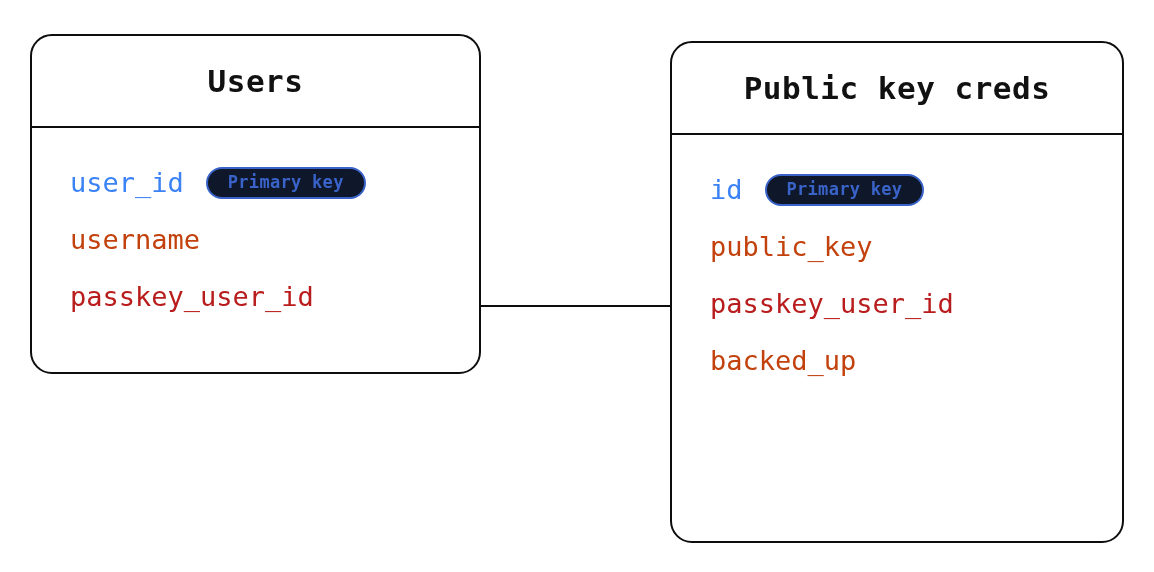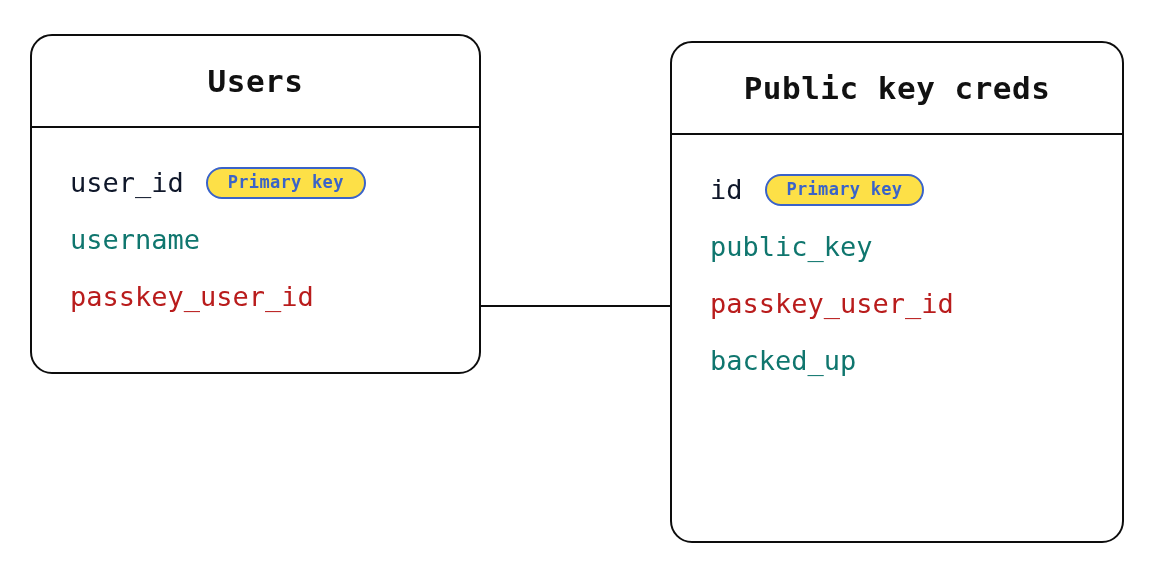--- a/index.html
+++ b/index.html
@@ -75,42 +75,42 @@
     box-sizing: border-box;
   }
   .field-row {
     height: 57px;
     display: flex;
     align-items: center;
   }
   .field-name {
     font-family: "DejaVu Sans Mono", "Liberation Mono", monospace;
     font-size: 27px;
-    color: #0f766e;
+    color: #c2410c;
     white-space: nowrap;
     line-height: 1;
   }
   .field-name.key {
-    color: #0f172a;
+    color: #3b82f6;
   }
   .field-name.fk {
     color: #b91c1c;
   }
 
   .badge {
     display: inline-flex;
     align-items: center;
     justify-content: center;
     margin-left: 22px;
     padding: 0 20px;
     height: 32px;
     box-sizing: border-box;
     border: 2px solid #3a63c9;
     border-radius: 17px;
-    background: #fde047;
+    background: #0f172a;
   }
   .badge-label {
     font-family: "DejaVu Sans Mono", "Liberation Mono", monospace;
     font-weight: bold;
     font-size: 17px;
     letter-spacing: 0.3px;
     color: #3a63c9;
     white-space: nowrap;
     line-height: 1;
   }

